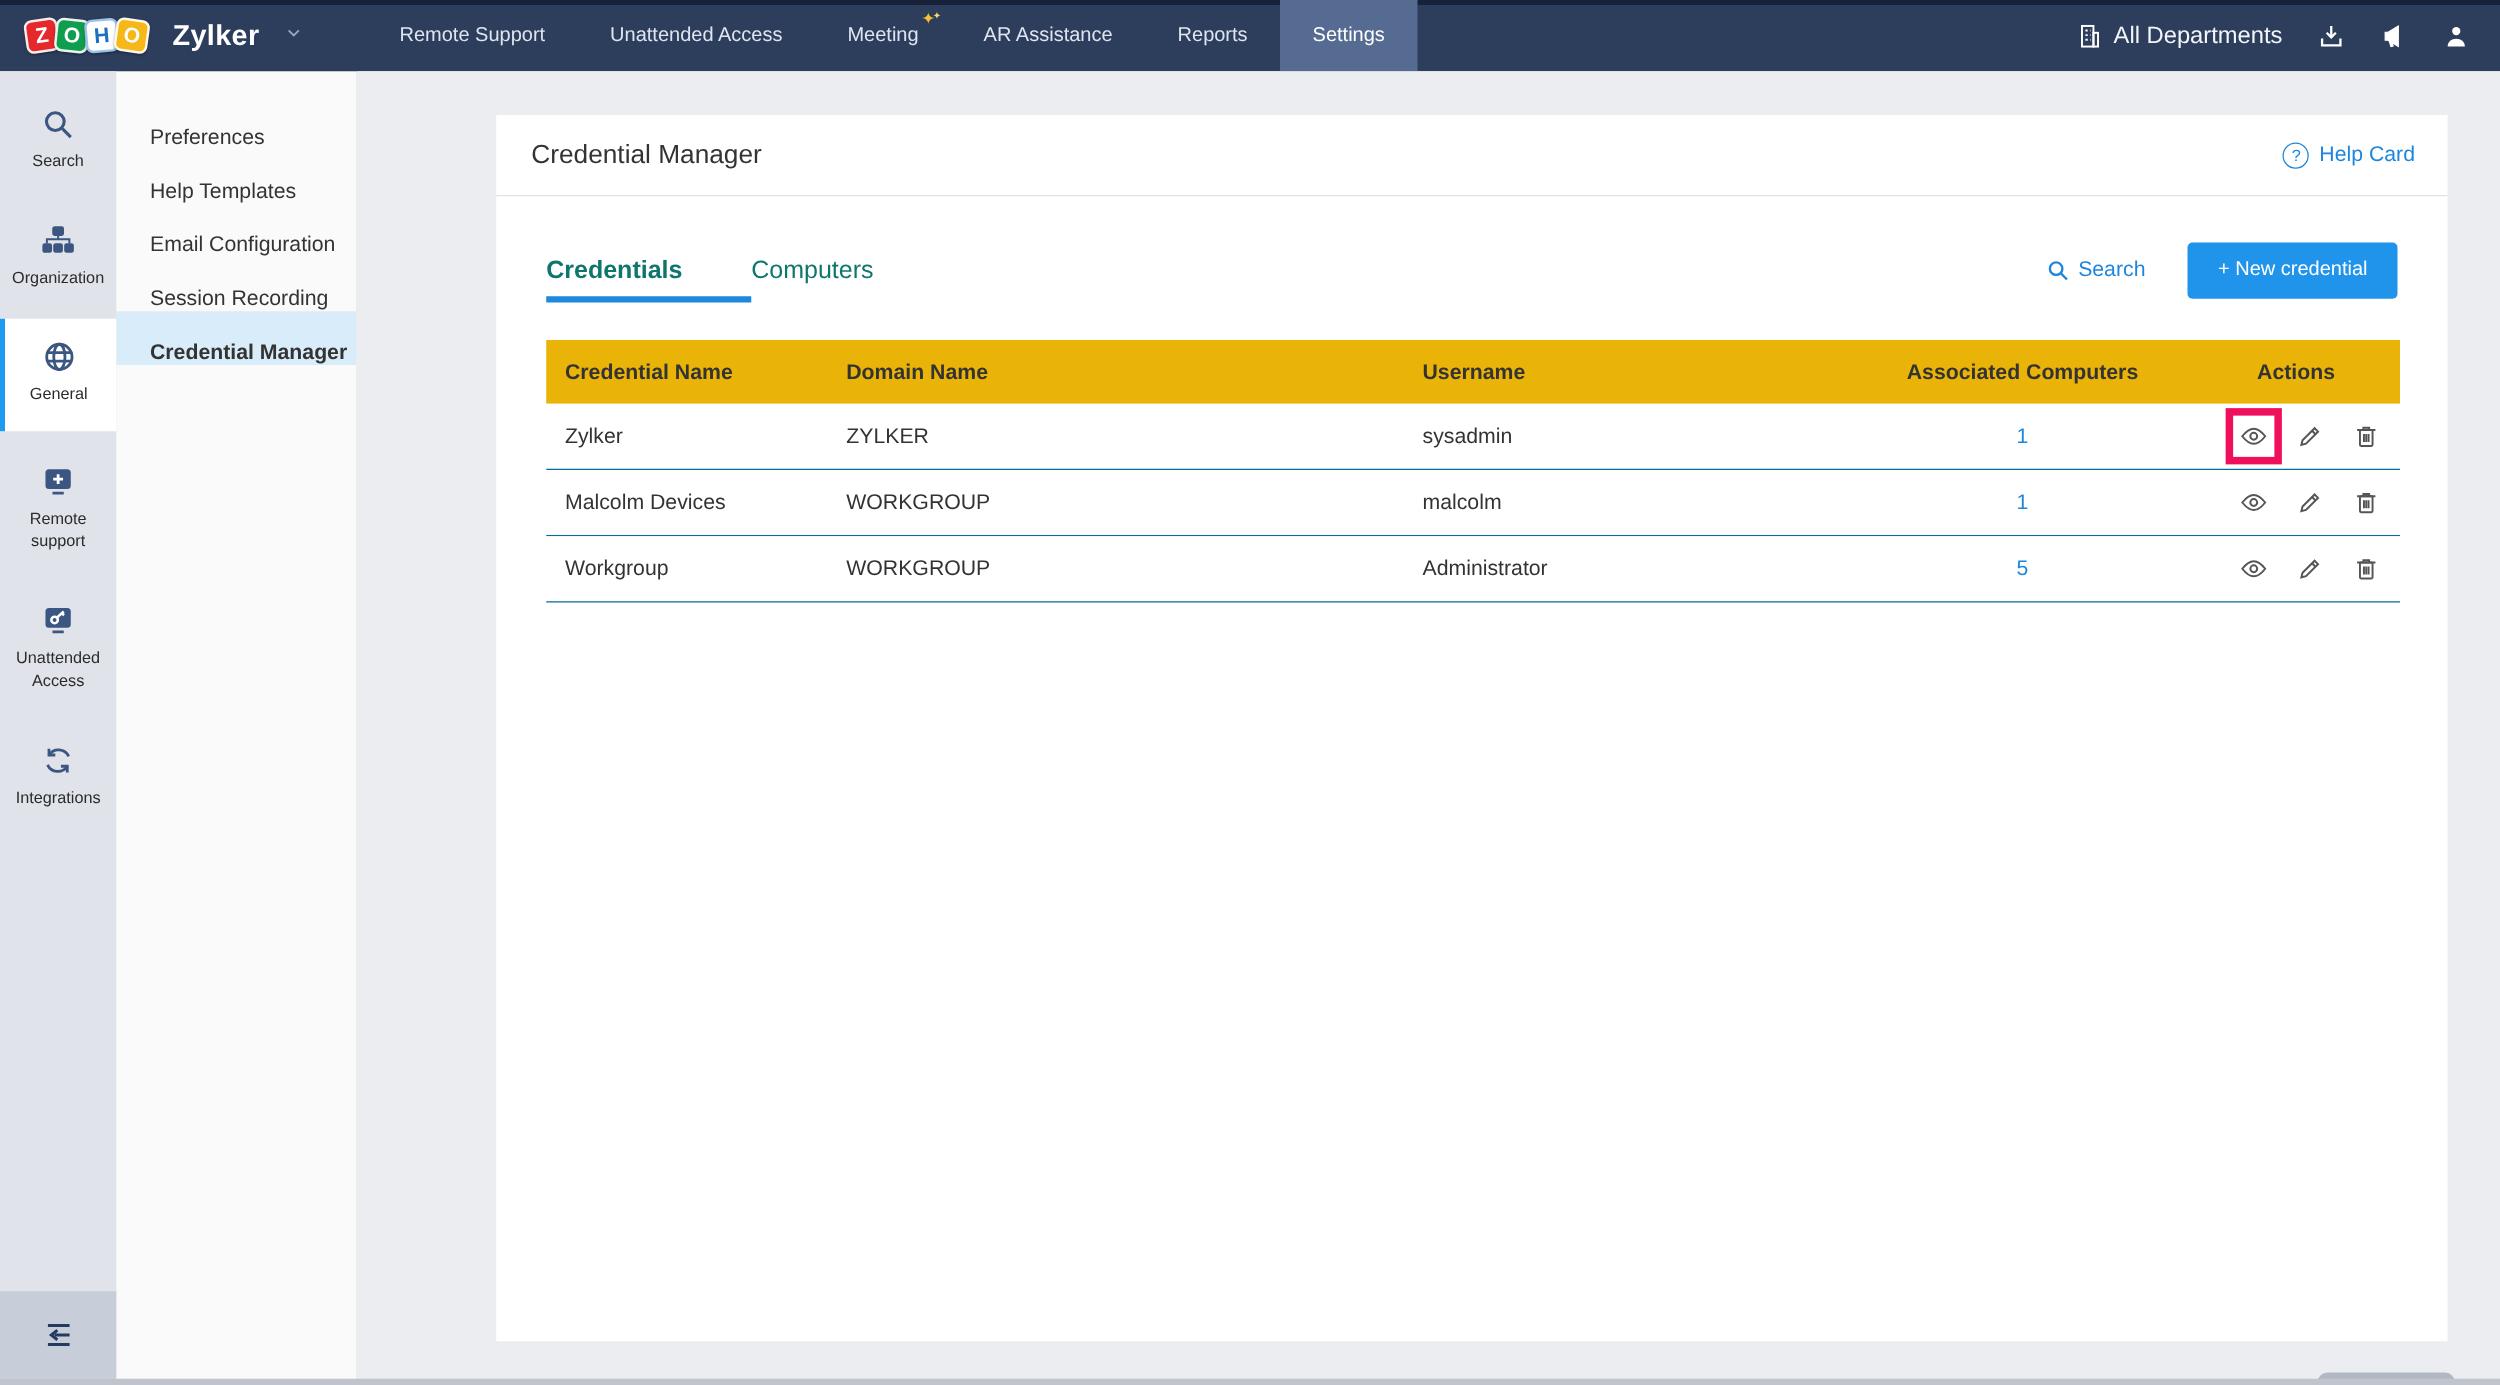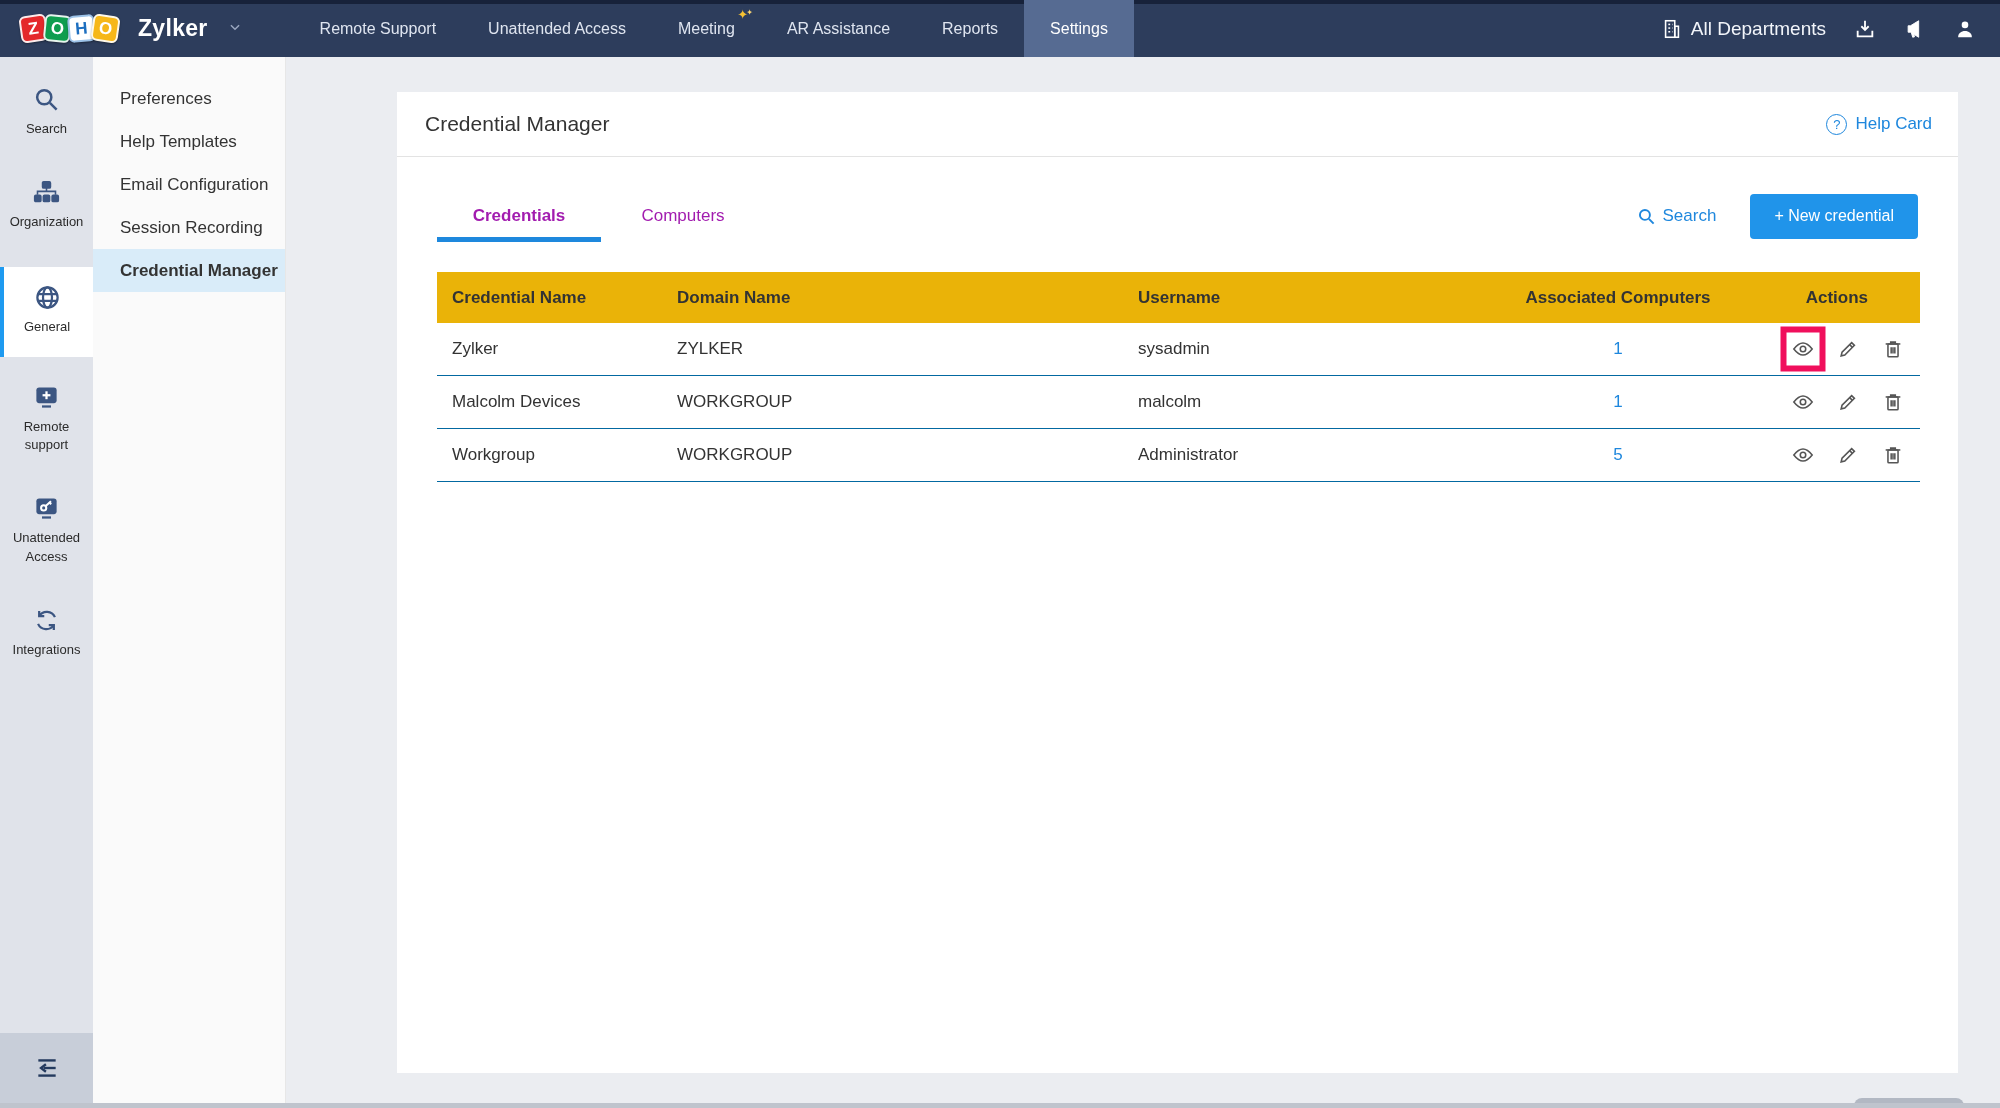--- a/index.html
+++ b/index.html
@@ -33,39 +33,39 @@
   
   .body-row { display:flex; height:1046px; }
 
   
   .iconbar { position:relative; width:93px; background:#e0e3ea; flex:none; display:flex; flex-direction:column; align-items:center; }
   .side-item { width:100%; display:flex; flex-direction:column; align-items:center; gap:7px; padding:13px 3px; cursor:pointer; }
   .side-item .lbl { font-size:13px; color:#2b2b2b; text-align:center; line-height:1.45; }
   .side-item svg { width:27px; height:27px; color:#3c5682; }
   .side-item.first { margin-top:16px; }
   .side-item.gap { margin-top:14px; }
-  .side-item.active { background:#fff; border-left:4px solid #1e9af0; padding-left:0; margin-top:22px; padding-top:17px; padding-bottom:20px; }
+  .side-item.active { background:#fff; border-left:4px solid #1e9af0; padding-left:0; margin-top:10px; padding-top:17px; padding-bottom:20px; }
   .collapse-area { position:absolute; bottom:0; left:0; width:100%; height:70px; background:#c8ced9; display:flex; align-items:center; justify-content:center; cursor:pointer; }
   .collapse-area svg { width:26px; height:26px; color:#243a5e; }
 
   
   .menupanel { width:193px; background:#fafafa; flex:none; border-right:1px solid #e7e7e7; padding-top:20px; }
-  .menu-item { height:43px; display:flex; align-items:center; padding-left:27px; font-size:17px; color:#333; cursor:pointer; }
+  .menu-item { height:43px; display:flex; align-items:flex-end; padding-left:27px; font-size:17px; color:#333; cursor:pointer; }
   .menu-item.selected { background:#d9ecf9; font-weight:bold; }
 
   
   .main { flex:1; position:relative; background:#ebedf1; }
   .card { position:absolute; left:111px; top:35px; width:1561px; height:981px; background:#fff; }
   .card-header { height:65px; display:flex; align-items:center; justify-content:space-between; padding:0 26px 0 28px; border-bottom:1px solid #e3e3e3; }
   .page-title { font-size:21px; font-weight:500; color:#333; }
   .help-link { display:flex; align-items:center; gap:8px; color:#1e87dd; font-size:17px; cursor:pointer; }
   .help-q { width:21px; height:21px; border:1.6px solid #1e87dd; border-radius:50%; display:flex; align-items:center; justify-content:center; font-size:13px; }
 
   .tabs-row { position:absolute; left:40px; right:40px; top:98px; height:52px; display:flex; align-items:center; }
-  .tab { position:relative; width:164px; height:52px; display:flex; align-items:center; justify-content:center; font-size:17px; color:#a21caf; cursor:pointer; }
+  .tab { position:relative; width:164px; height:52px; display:flex; align-items:center; font-size:20px; color:#0f766e; cursor:pointer; }
   .tab.active { font-weight:bold; }
   .tab.active::after { content:""; position:absolute; left:0; right:0; bottom:0; height:5px; background:#1e88dd; }
   .tabs-right { margin-left:auto; display:flex; align-items:center; gap:34px; }
   .search-link { display:flex; align-items:center; gap:7px; color:#1e87dd; font-size:17px; cursor:pointer; }
   .search-link svg { width:19px; height:19px; }
   .btn-new { height:45px; padding:0 24px; background:#2094ea; color:#fff; border:none; border-radius:4px; font-size:16px; font-family:inherit; cursor:pointer; }
 
   .table { position:absolute; left:40px; top:180px; width:1483px; }
   .trow { display:grid; grid-template-columns:240px 461px 379px 202px 1fr; align-items:center; }
   .thead { background:#eab308; height:51px; font-weight:bold; font-size:17px; color:#333; }

